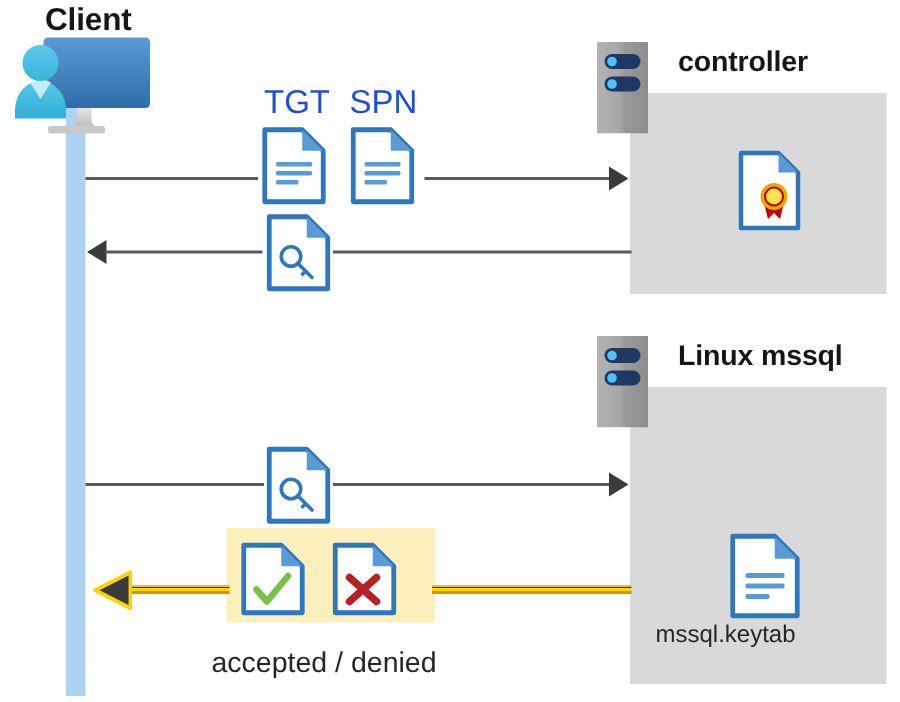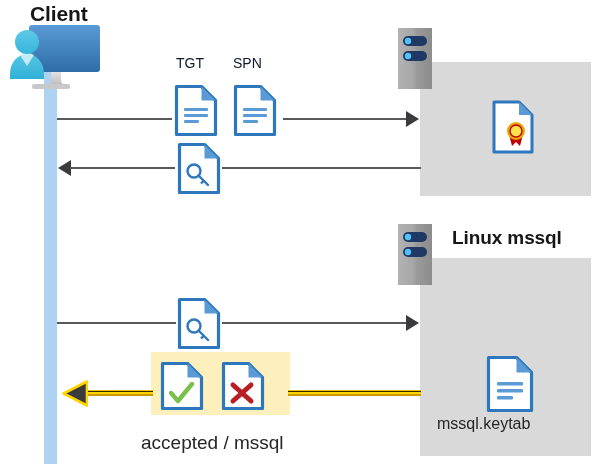--- a/index.html
+++ b/index.html
@@ -45,21 +45,21 @@
            border-top:8px solid transparent;border-bottom:8px solid transparent;
            border-right:13px solid #3b3b3e;}
 
   
   #yellow-head{position:absolute;left:62px;top:379px;width:26px;height:29px;}
 
   
   .doc{position:absolute;}
 
   
-  .doclabel{position:absolute;font-size:14px;color:#0f172a;}
+  .doclabel{position:absolute;font-size:22px;color:#1d4ed8;}
   #tgt-label{left:176px;top:55px;}
   #spn-label{left:233px;top:55px;}
 
   
   #highlight{position:absolute;left:151px;top:352px;width:139px;height:63px;
              background:#fdf0bd;}
 
   
   #caption{position:absolute;left:141px;top:432px;font-size:19px;color:#262626;
            white-space:nowrap;}
@@ -126,20 +126,21 @@
       <rect x="0" y="0" width="34" height="61" fill="url(#rackG)"></rect>
       <rect x="5" y="8" width="24" height="10" rx="5" fill="#1f3864"></rect>
       <circle cx="10" cy="13" r="3.2" fill="#4fc3f7"></circle>
       <rect x="5" y="23" width="24" height="10" rx="5" fill="#1f3864"></rect>
       <circle cx="10" cy="28" r="3.2" fill="#4fc3f7"></circle>
     </svg>
   </div>
 
   <div class="title" id="dc-title">
     <br>
+    <span>controller</span>
   </div>
 
   <div class="doc abs" style="left:492px;top:100px;">
     <svg width="42" height="54" viewBox="0 0 42 54">
       <path d="M2 2 h25 l13 13 v37 h-38 z" fill="#ffffff" stroke="#2e77bc" stroke-width="3" stroke-linejoin="round"></path>
       <path d="M27 2 l13 13 h-13 z" fill="#5b9bd5"></path>
       <path d="M17 34 l3 12 l4 -4 l4 4 l3 -12 z" fill="#c00000"></path>
       <circle cx="24" cy="31" r="9" fill="#e8a800"></circle>
       <circle cx="24" cy="31" r="6" fill="#ffe34d"></circle>
       <circle cx="24" cy="31" r="6" fill="none" stroke="#c00000" stroke-width="1.4"></circle>
@@ -250,15 +251,15 @@
   </div>
 
   <div class="doc" style="left:221px;top:361px;">
     <svg width="44" height="50" viewBox="0 0 44 50">
       <path d="M2.5 2.5 h25 l14 14 v31 h-39 z" fill="#ffffff" stroke="#2e77bc" stroke-width="3.2" stroke-linejoin="round"></path>
       <path d="M27.5 2.5 l14 14 h-14 z" fill="#5b9bd5"></path>
       <path d="M12 24 L30 40 M30 24 L12 40" fill="none" stroke="#b81f25" stroke-width="5" stroke-linecap="round"></path>
     </svg>
   </div>
 
-  <div id="caption">accepted / mssql</div>
+  <div id="caption">accepted / denied</div>
 
 </div>
 
 </body></html>

